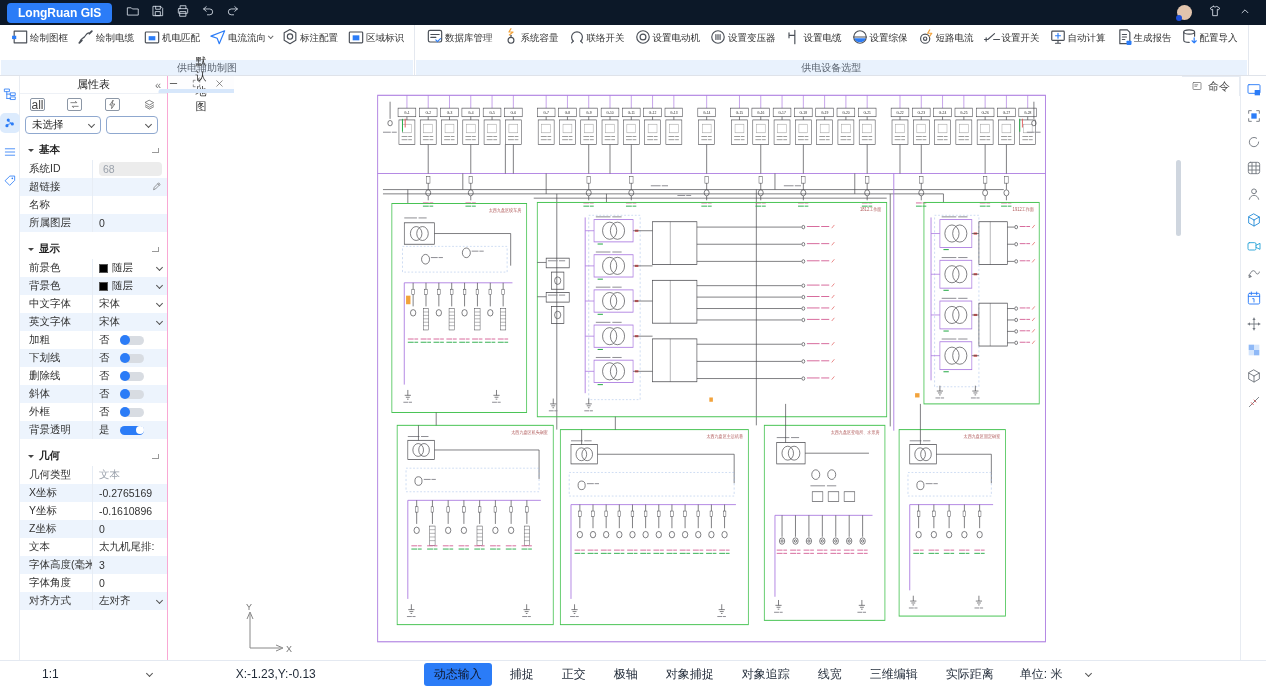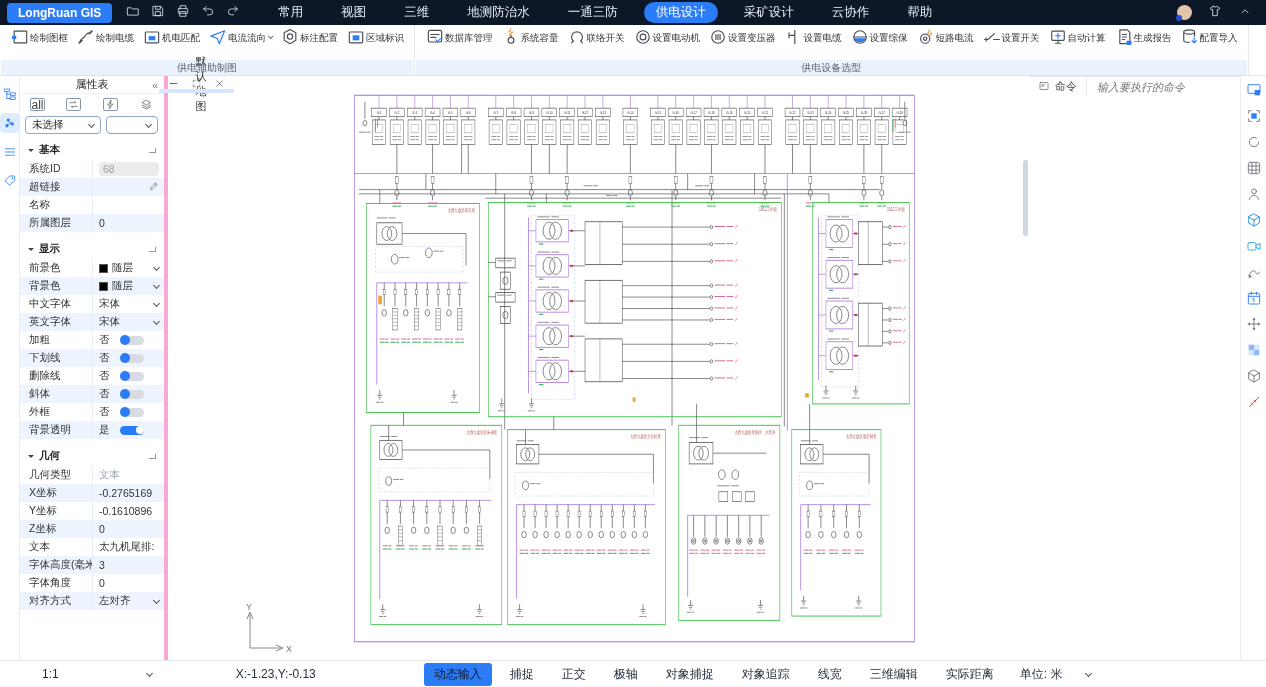--- a/index.html
+++ b/index.html
@@ -37,21 +37,21 @@
   
   .main { height:584px; display:flex; }
   .leftrail { width:20px; border-right:1px solid #e8ecf2; display:flex; flex-direction:column;
               align-items:center; padding-top:10px; gap:13px; }
   .lr-item { width:16px; height:16px; color:#2b7cf7; border-radius:3px; display:flex;
              align-items:center; justify-content:center; }
   .lr-item svg { width:14px; height:14px; }
   .lr-item.active { background:#dcebfd; box-shadow:0 0 0 2px #dcebfd; }
 
   
-  .props { width:148px; border-right:4px solid #f9a8d4; font-size:10.5px; color:#333; overflow:hidden; }
+  .props { width:148px; border-right:1px solid #f9a8d4; font-size:10.5px; color:#333; overflow:hidden; }
   .props-header { height:18px; display:flex; align-items:center; justify-content:center;
                   position:relative; font-size:11px; color:#222; border-bottom:1px solid #eef1f6; }
   .props-collapse { position:absolute; right:6px; color:#777; cursor:default; }
   .filter-row { display:flex; align-items:center; justify-content:space-between; padding:4px 10px 3px; }
   .fbtn { width:15px; height:13px; border:1px solid #8c97a6; border-radius:2px; display:flex;
           align-items:center; justify-content:center; font-size:12px; color:#444; }
   .fbtn.noborder { border:none; }
   .fbtn svg { width:11px; height:11px; color:#444; }
   .select-row { display:flex; gap:5px; padding:2px 5px 6px; }
   .psel { border:1px solid #8fa8cf; border-radius:4px; height:18px; display:flex; align-items:center;
@@ -147,31 +147,20 @@
         </svg></span>
       <span class="iconslot"><svg viewBox="0 0 24 24" fill="none" stroke="currentColor" stroke-width="1.4" stroke-linecap="round" stroke-linejoin="round">
           <path d="M9 4.5L4.5 8.5 9 12.5"></path>
           <path d="M4.5 8.5H15a5 5 0 0 1 0 10h-4"></path>
         </svg></span>
       <span class="iconslot"><svg viewBox="0 0 24 24" fill="none" stroke="currentColor" stroke-width="1.4" stroke-linecap="round" stroke-linejoin="round">
           <path d="M15 4.5l4.5 4L15 12.5"></path>
           <path d="M19.5 8.5H9a5 5 0 0 0 0 10h4"></path>
         </svg></span>
     </div>
-  <nav class="menu" id="menubar">
-      <div class="menu-item">常用</div>
-      <div class="menu-item">视图</div>
-      <div class="menu-item">三维</div>
-      <div class="menu-item">地测防治水</div>
-      <div class="menu-item">一通三防</div>
-      <div class="menu-item active">供电设计</div>
-      <div class="menu-item">采矿设计</div>
-      <div class="menu-item">云协作</div>
-      <div class="menu-item">帮助</div>
-    </nav>
   <div class="top-right">
     <div class="avatar"></div>
     <span class="iconslot"><svg viewBox="0 0 24 24" fill="none" stroke="currentColor" stroke-width="1.4" stroke-linecap="round" stroke-linejoin="round">
           <path d="M9 4L4 7l1.8 3L8 9v11h8V9l2.2 1L20 7l-5-3c-1 1.6-5 1.6-6 0z"></path>
         </svg></span>
     <span class="iconslot"><svg viewBox="0 0 24 24" fill="none" stroke="currentColor" stroke-width="1.4" stroke-linecap="round" stroke-linejoin="round">
           <path d="M7 15l5-5 5 5"></path>
         </svg></span>
   </div>
 </div>
@@ -1730,21 +1719,20 @@
       <div class="vscroll"></div>
     </div>
     <div class="cmdline">
       <span class="cmd-cell">
         <span class="iconslot"><svg viewBox="0 0 24 24" fill="none" stroke="currentColor" stroke-width="1.4" stroke-linecap="round" stroke-linejoin="round">
               <rect x="4" y="5" width="16" height="14" rx="1.5"></rect>
               <path d="M7.5 9.5h6M7.5 12.5h4"></path>
             </svg></span>
         <span>命令</span>
       </span>
-      <input class="cmd-input" placeholder="输入要执行的命令" style="">
     </div>
   </div>
 
   <div class="rightrail" id="rightrail">
       <div class="rr-item" style="color: rgb(43, 124, 247);">
         <svg viewBox="0 0 24 24" fill="none" stroke="currentColor" stroke-width="1.4" stroke-linecap="round" stroke-linejoin="round">
           <rect x="3" y="4" width="18" height="13" rx="1.5"></rect>
           <rect x="13" y="12" width="8" height="8" fill="#2b7cf7" stroke="none"></rect>
         </svg>
       </div>

